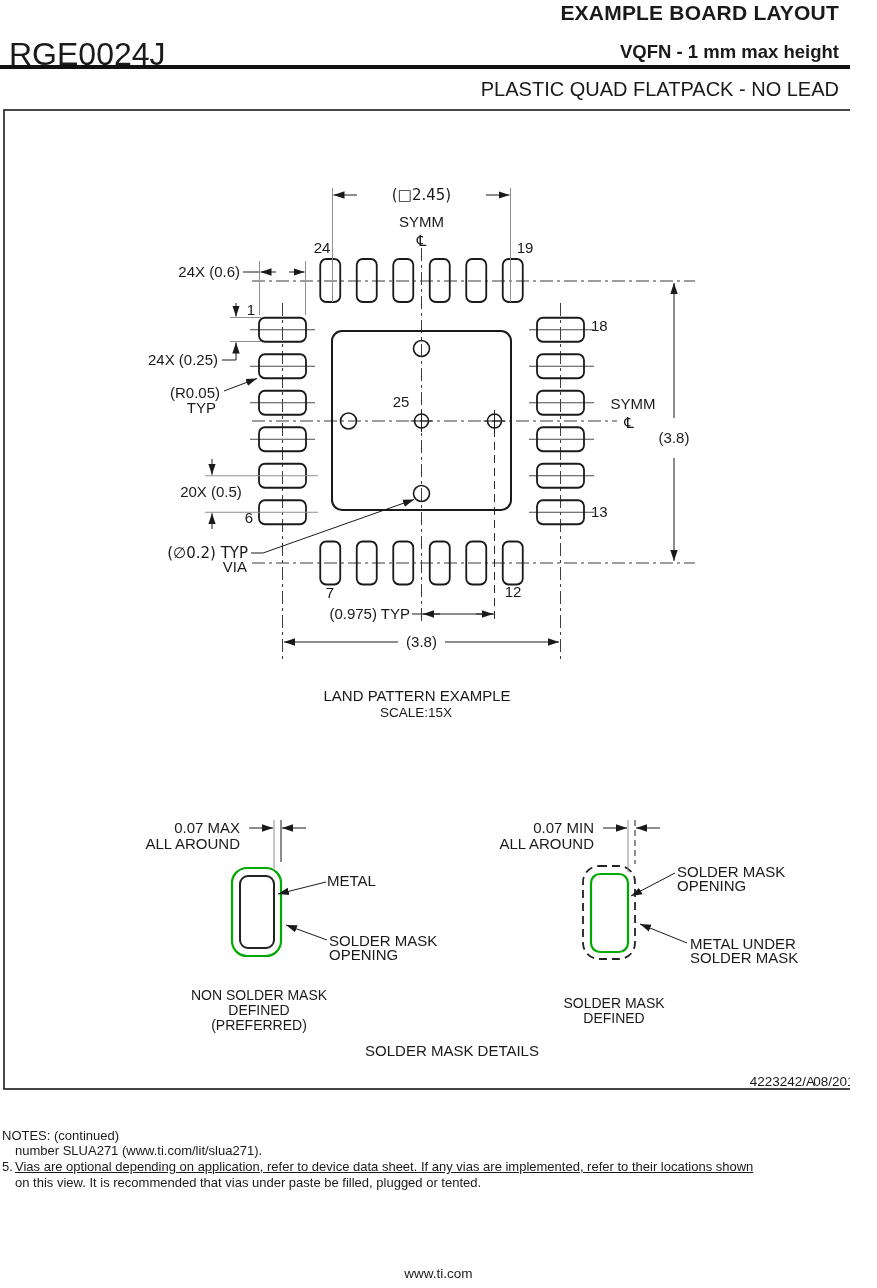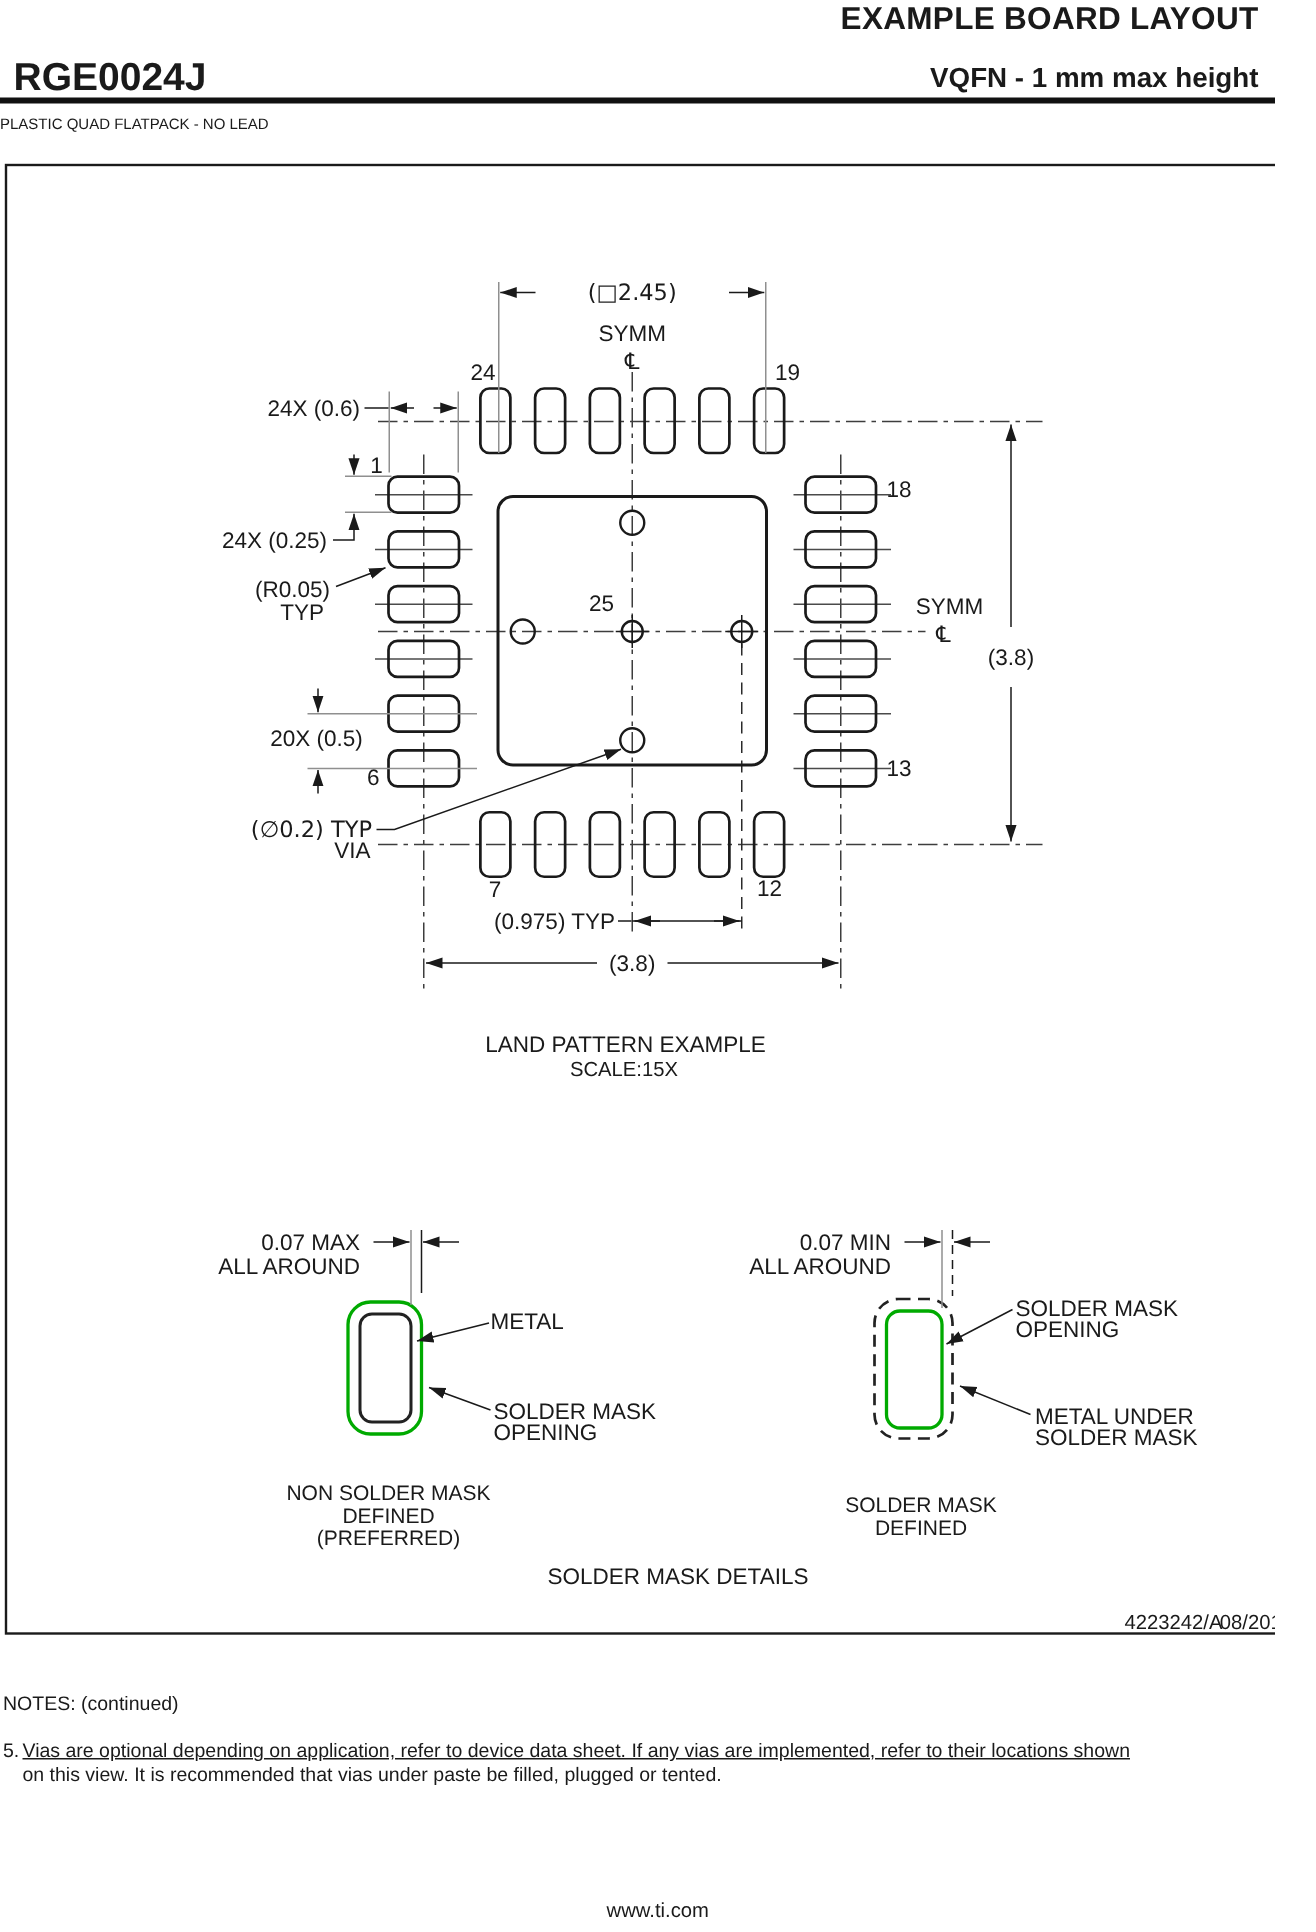--- a/index.html
+++ b/index.html
@@ -1,23 +1,23 @@
 <!DOCTYPE html>
 <html><head>
 <meta charset="utf-8">
 <style>
   html,body{margin:0;padding:0;background:#ffffff;}
   #page{position:relative;width:850px;height:1288px;background:#fff;overflow:hidden;
         font-family:"Liberation Sans",sans-serif;color:#1a1a1a;}
   .abs{position:absolute;}
   .hdr-title{top:1px;left:0;right:11px;text-align:right;font-size:21px;font-weight:bold;letter-spacing:.2px;}
-  .hdr-part{top:36px;left:9px;font-size:26px;font-weight:bold;}
+  .hdr-part{top:36px;left:9px;font-size:32px;font-weight:normal;}
   .hdr-pkg{top:41px;left:0;right:11px;text-align:right;font-size:18.5px;font-weight:bold;padding-left:13px;}
   .hdr-rule{top:65px;left:0;width:869px;height:4px;background:#111;}
-  .hdr-desc{top:78px;left:0;right:11px;font-size:10px;}
+  .hdr-desc{top:78px;left:0;right:11px;text-align:right;font-size:20px;}
   .notes{font-size:13px;line-height:16px;}
   .notes-head{top:1099px;left:2px;margin-top:29px;}
   .note-line{left:2px;right:40px;}
   .note-num{display:inline-block;width:13px;}
   .note-cont{padding-left:13px;}
   .footer-url{top:1266px;left:0;width:877px;text-align:center;font-size:13.5px;}
   svg text{fill:#1a1a1a;font-family:"Liberation Sans",sans-serif;font-size:15px;}
   svg text.sym{font-family:"DejaVu Sans","Liberation Sans",sans-serif;}
   svg text.small{font-size:13.5px;}
   svg text.cap{font-size:14px;}
@@ -251,19 +251,20 @@
       </g>
 
       <text x="452" y="1056" text-anchor="middle" font-size="15.5">SOLDER MASK DETAILS</text>
     </g>
 
     <text class="small" x="815" y="1086" text-anchor="end">4223242/A</text>
     <text class="small" x="862" y="1086" text-anchor="end">08/2016</text>
   </svg>
 
   <div class="abs notes notes-head">NOTES: (continued)</div>
+  <div class="abs notes note-line note-cont" style="top:1143px;">number SLUA271 (www.ti.com/lit/slua271).</div>
   <div class="abs notes note-line" style="top:1159px;text-decoration:underline;">
     <span class="note-num">5.</span><span>Vias are optional depending on application, refer to device data sheet. If any vias are implemented, refer to their locations shown</span>
   </div>
   <div class="abs footer-url">www.ti.com</div>
 
   <div class="abs notes note-line note-cont" style="top:1175px;">on this view. It is recommended that vias under paste be filled, plugged or tented.</div>
 </div>
 
 </body></html>

